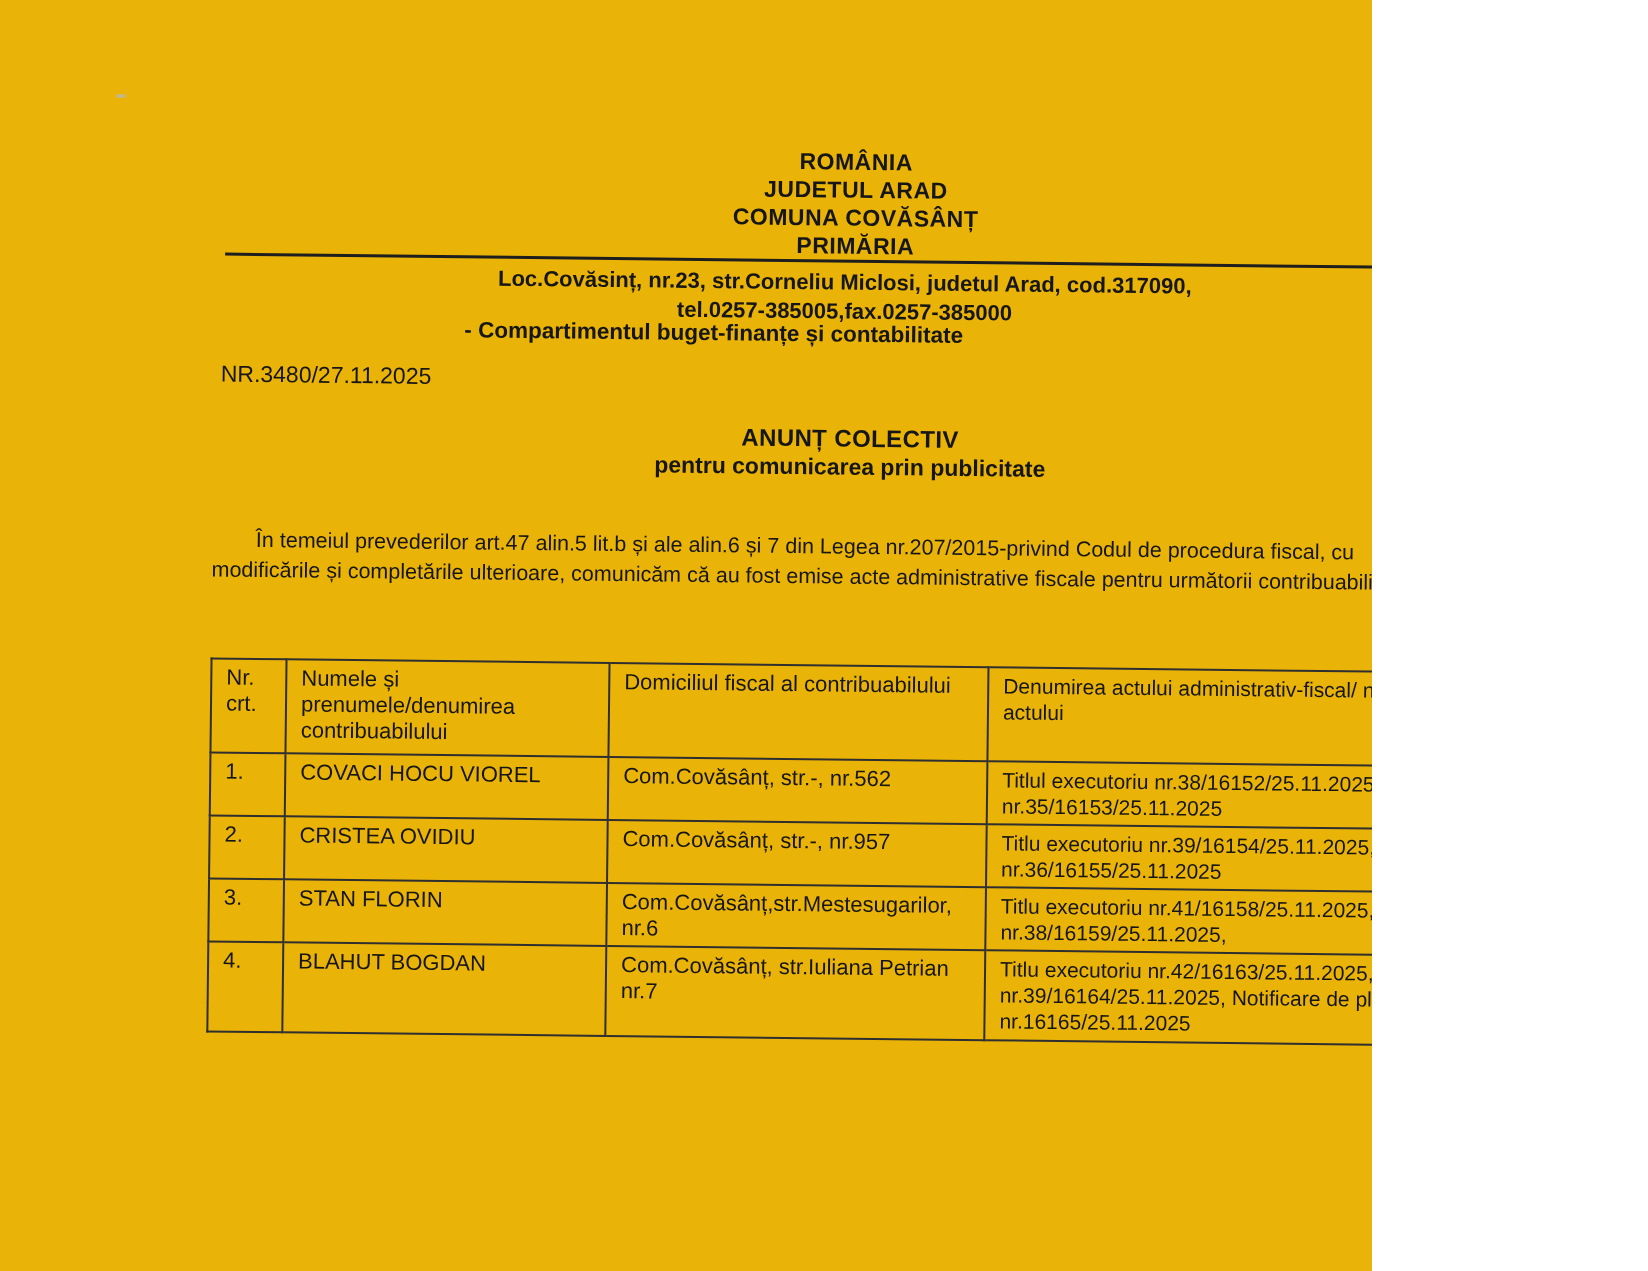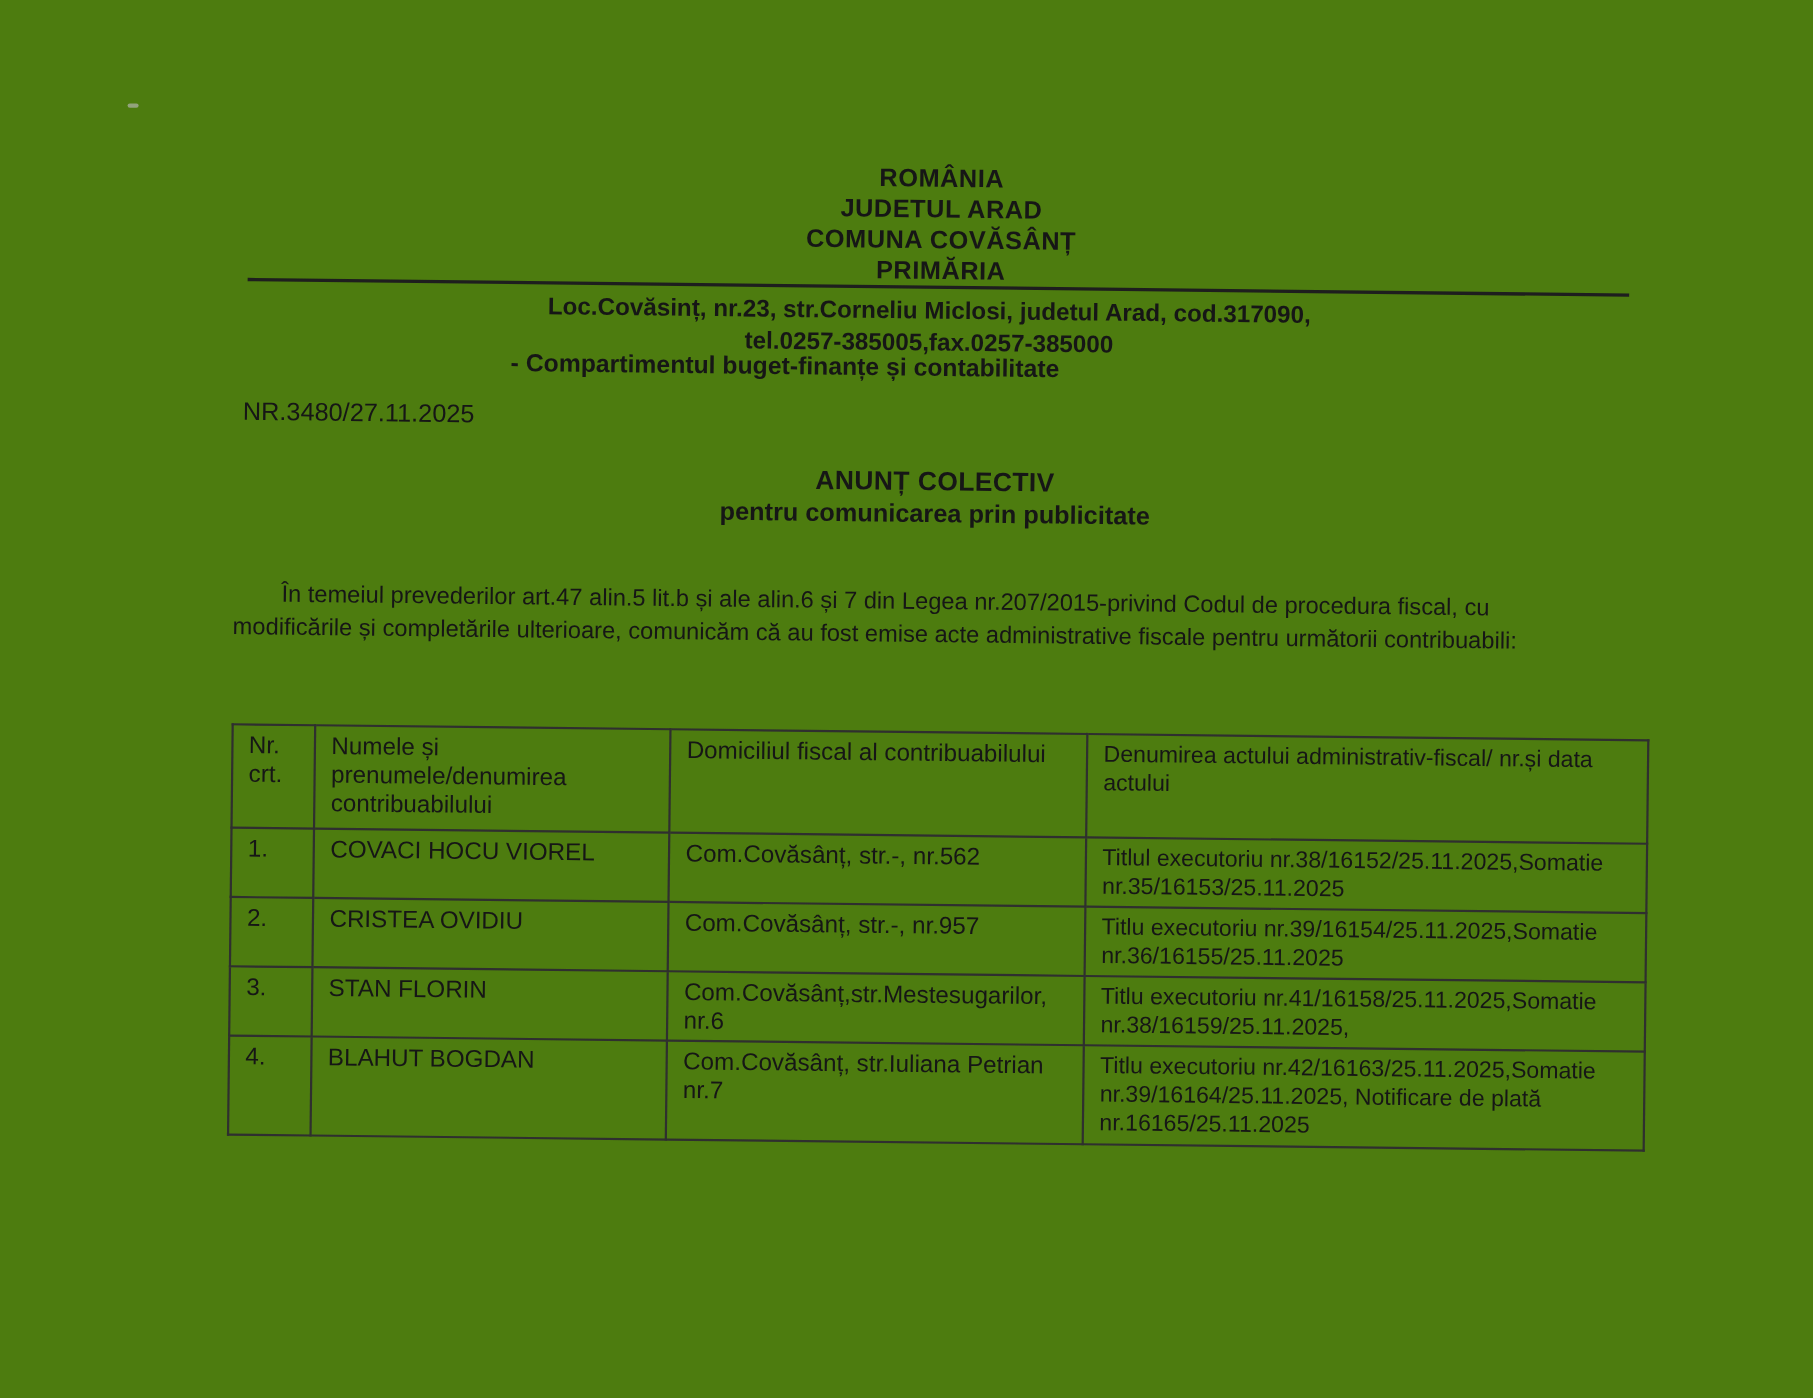--- a/index.html
+++ b/index.html
@@ -5,22 +5,22 @@
   * { margin: 0; padding: 0; box-sizing: border-box; }
   html, body { background: #ffffff; }
   body {
     width: 1648px; height: 1271px;
     font-family: "Liberation Sans", sans-serif;
     color: #161616;
     overflow: hidden;
   }
   .page {
     position: relative;
-    width: 1648px; height: 1271px;
-    background: #4d7c0f;
+    width: 1372px; height: 1271px;
+    background: #eab308;
     overflow: hidden;
   }
   
   .content {
     position: absolute; left: 0; top: 0;
     width: 1648px; height: 1271px;
     transform: rotate(0.65deg);
     transform-origin: 0 0;
   }
   .speck {

